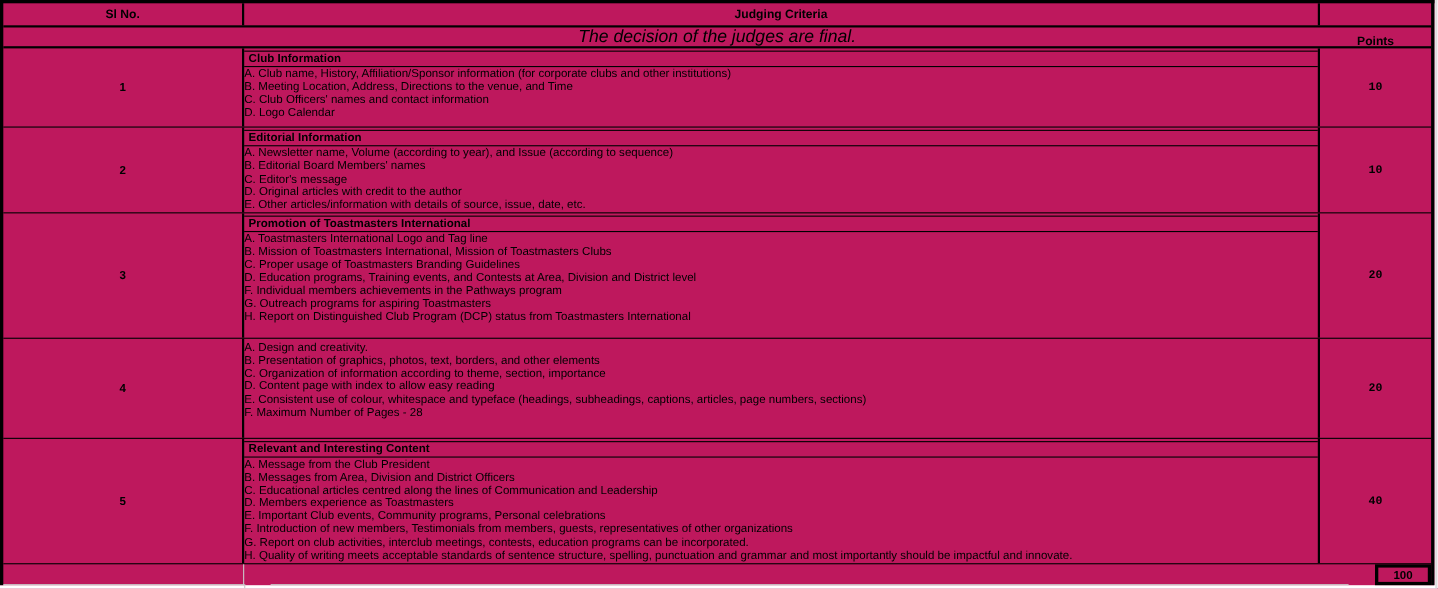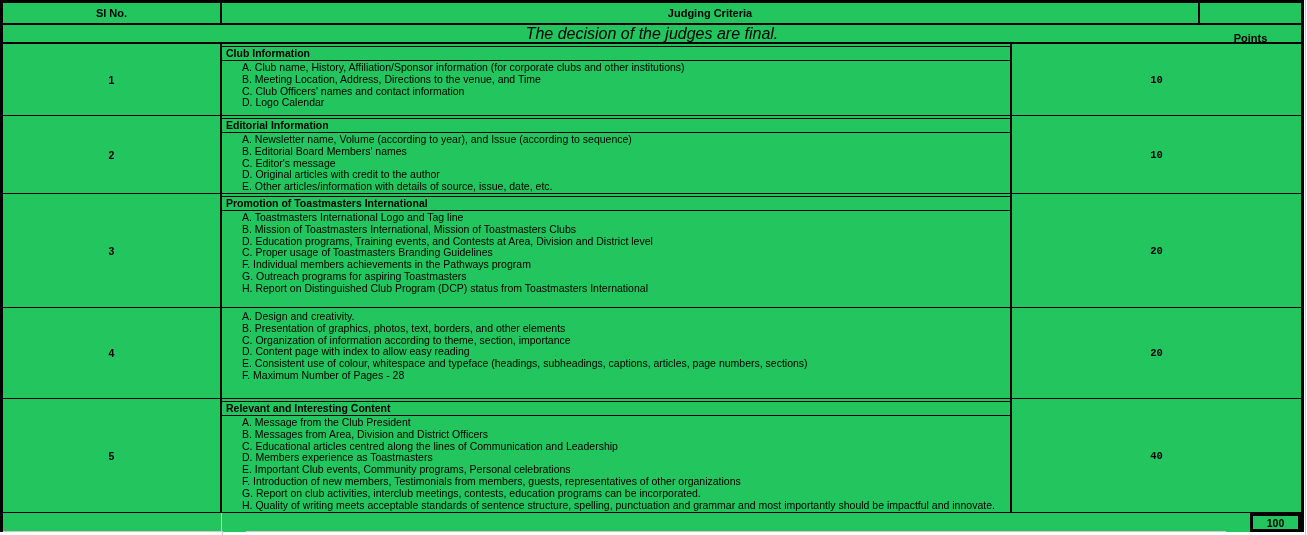--- a/index.html
+++ b/index.html
@@ -14,21 +14,21 @@
   .sheet-gridline-v {
     position: absolute;
     width: 1px; background: #c9c9c9;
   }
   .tbl {
     position: absolute; left: 0; top: 0;
     width: 1304px;
     border-left: 3px solid #000;
     border-right: 3px solid #000;
     border-top: 3px solid #000;
-    background: #22c55e;
+    background: #be185d;
   }
   .row { display: flex; width: 100%; }
   .header-row { height: 22px; border-bottom: 2px solid #000; }
   .header-row .cell {
     display: flex; align-items: center; justify-content: center;
     font-weight: bold; font-size: 11px;
   }
   .col-sl { width: 219px; border-right: 2px solid #000; }
   .col-criteria { width: 978px; border-right: 2px solid #000; }
   .col-points { flex: 1; margin-top: 35px; }
@@ -37,35 +37,35 @@
     display: flex; align-items: center; justify-content: center;
   }
   .note-text { font-style: italic; font-size: 16px; }
   .section-row { border-bottom: 1.5px solid #000; }
   .sl-cell {
     width: 219px; border-right: 2px solid #000;
     display: flex; align-items: center; justify-content: center;
     font-weight: bold; font-size: 10.5px;
   }
   .criteria-cell {
-    width: 790px; border-right: 2px solid #000;
+    width: 978px; border-right: 2px solid #000;
     padding-top: 2px;
   }
   .criteria-title {
     height: 15px; line-height: 13px;
     border-top: 1px solid #000;
     border-bottom: 1px solid #000;
     font-weight: bold; font-size: 10.5px;
     padding-left: 4px;
     overflow: hidden;
   }
   .criteria-items { padding-top: 1px; }
   .item {
     font-size: 10.5px; line-height: 11.8px;
-    padding-left: 20px; white-space: nowrap; overflow: hidden;
+    padding-left: 0; white-space: nowrap; overflow: hidden;
   }
   .points-cell {
     flex: 1;
     display: flex; align-items: center; justify-content: center;
     font-weight: bold; font-size: 10.5px; font-family: Liberation Mono, monospace;
   }
   .total-row { height: 19px; gap: 24px; }
   .total-left {
     width: 219px;
     border-right: 1px solid #c9c9c9;
@@ -135,22 +135,22 @@
   </div>
       <div class="row section-row" style="height: 114px;">
     <div class="sl-cell">
       <span>3</span>
     </div>
     <div class="criteria-cell">
       <div class="criteria-title">Promotion of Toastmasters International</div>
       <div class="criteria-items">
             <div class="item">A. Toastmasters International Logo and Tag line</div>
             <div class="item">B. Mission of Toastmasters International, Mission of Toastmasters Clubs</div>
+            <div class="item">C. Proper usage of Toastmasters Branding Guidelines</div>
             <div class="item">D. Education programs, Training events, and Contests at Area, Division and District level</div>
-            <div class="item">C. Proper usage of Toastmasters Branding Guidelines</div>
             <div class="item">F. Individual members achievements in the Pathways program</div>
             <div class="item">G. Outreach programs for aspiring Toastmasters</div>
             <div class="item">H. Report on Distinguished Club Program (DCP) status from Toastmasters International</div>
           </div>
     </div>
     <div class="points-cell">
       <span>20</span>
     </div>
   </div>
       <div class="row section-row" style="height: 91px;">

